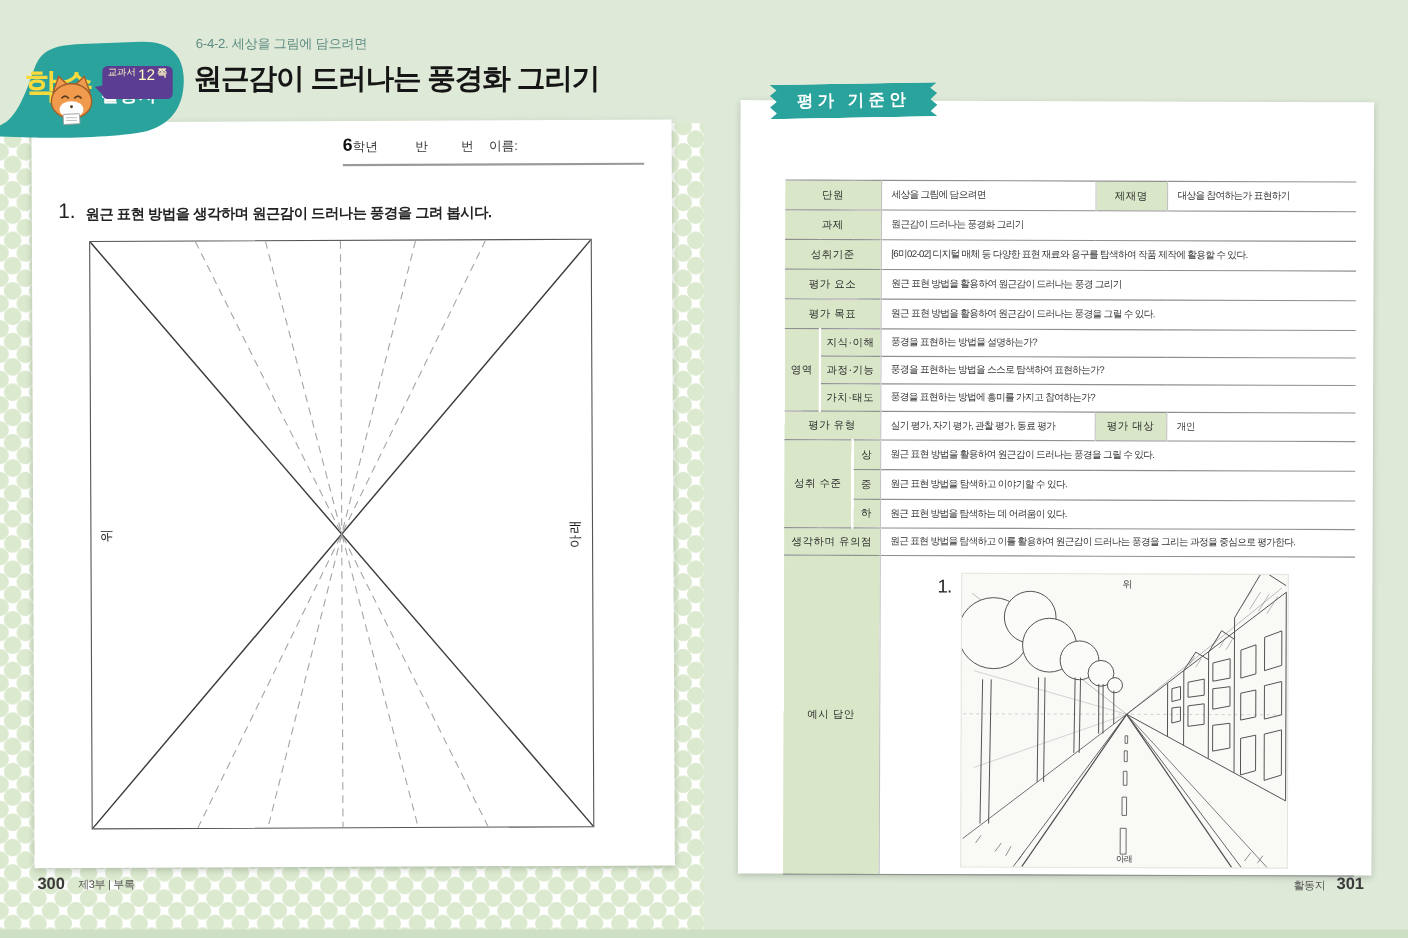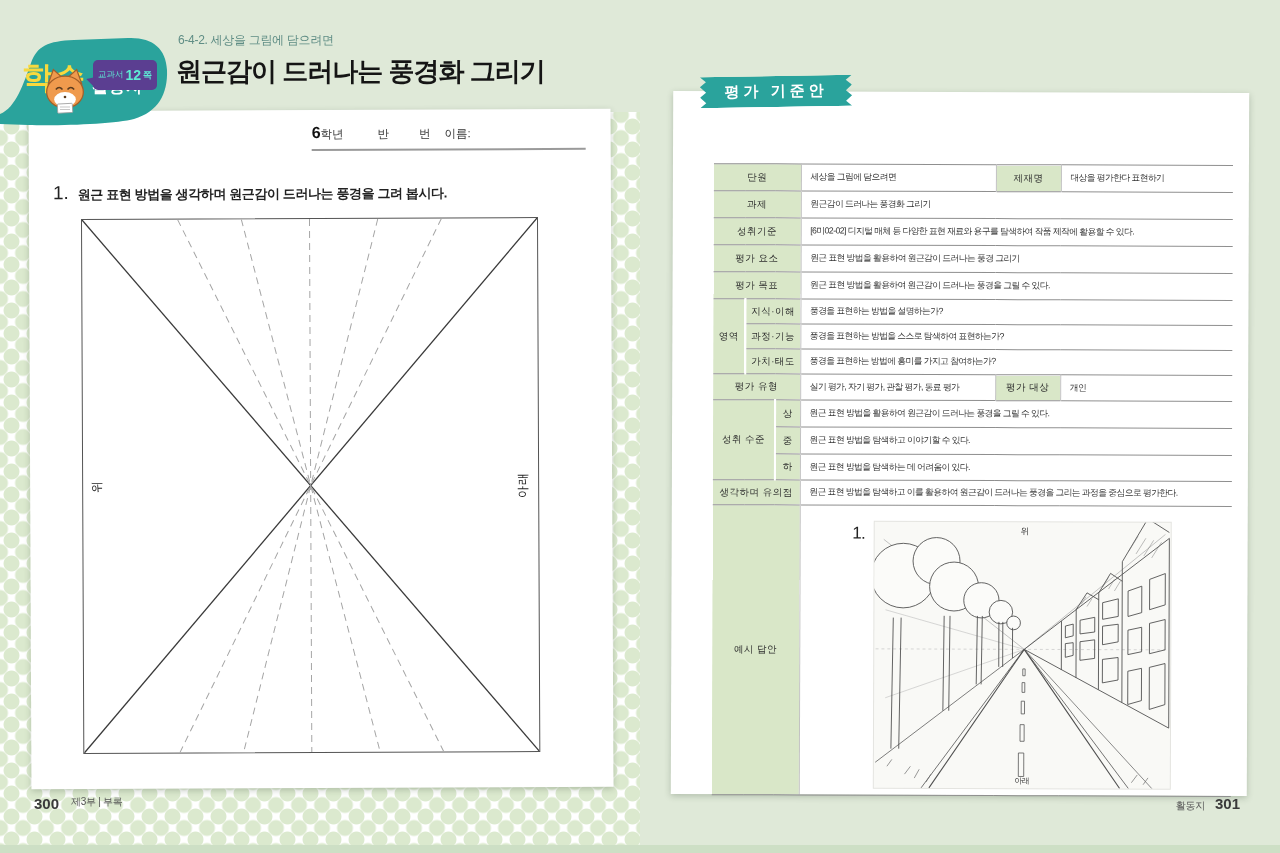--- a/index.html
+++ b/index.html
@@ -22,30 +22,30 @@
   .right-half{position:absolute;left:640px;top:0;width:640px;height:853px;background:#dfe9d8;}
   .bottom-bar{position:absolute;left:0;top:845px;width:1280px;height:8px;background:#cddfc5;}
 
   
   .badge-blob{position:absolute;left:0;top:18px;width:175px;height:115px;}
   .badge-main{font-weight:bold;font-size:31px;fill:#f8d93e;letter-spacing:1px;}
   .badge-sub{font-weight:bold;font-size:16px;fill:#ffffff;letter-spacing:1px;}
   .fox{position:absolute;left:40px;top:66px;width:50px;height:52px;}
   .tb-badge{
     position:absolute;left:93px;top:60px;width:64px;height:30px;background:#5b3e91;
-    border-radius:5px;color:#5eead4;display:flex;align-items:center;justify-content:center;
+    border-radius:5px;color:#fef9c3;display:flex;justify-content:center;
     gap:2px;z-index:4;
   }
   .tb-badge:before{
     content:"";position:absolute;left:-7px;bottom:4px;width:0;height:0;
     border-style:solid;border-width:4px 9px 6px 0;border-color:transparent #5b3e91 transparent transparent;
     transform:rotate(12deg);
   }
   .tb-prefix{font-size:8.5px;}
-  .tb-num{font-size:14px;font-weight:bold;}
+  .tb-num{font-size:14px;font-weight:normal;}
   .tb-suffix{font-size:9px;font-weight:bold;}
   .breadcrumb{position:absolute;left:178px;top:32px;font-size:12px;color:#5f8d85;letter-spacing:-0.3px;}
   .main-title{position:absolute;left:176px;top:54px;font-size:26px;font-weight:800;color:#151515;letter-spacing:-1px;}
 
   
   .paper{background:#fff;box-shadow:0 2px 6px rgba(40,60,40,0.25);}
   .paper-left{position:absolute;left:30px;top:110px;width:582px;height:678px;transform:rotate(-0.25deg);}
   .name-row{
     position:absolute;left:283px;top:14px;width:274px;border-bottom:2px solid #9a9a9a;
     padding-bottom:7px;font-size:11.5px;color:#333;white-space:nowrap;
@@ -57,21 +57,21 @@
   .question{position:absolute;left:24px;top:72px;display:flex;align-items:flex-start;}
   .qnum{font-size:19px;color:#222;margin-right:9px;line-height:1;}
   .qtext{font-size:13px;font-weight:bold;color:#222;letter-spacing:-0.4px;margin-top:3px;}
   .draw-box{position:absolute;left:52px;top:108px;width:455px;height:533px;border:1.5px solid #545454;}
   .draw-box svg{display:block;width:100%;height:100%;}
   .rot-label{position:absolute;top:50%;font-size:12px;color:#1d1d1d;white-space:nowrap;}
   .lbl-up{left:8px;transform:translateY(-50%) rotate(-90deg);}
   .lbl-down{right:2px;transform:translateY(-50%) rotate(-90deg);letter-spacing:1px;}
 
   
-  .footer-left{position:absolute;left:34px;top:795px;display:flex;align-items:flex-start;gap:12px;}
+  .footer-left{position:absolute;left:34px;top:795px;display:flex;align-items:center;gap:12px;}
   .footer-right{position:absolute;right:40px;top:795px;display:flex;align-items:baseline;gap:10px;}
   .pg-num{font-size:15px;font-weight:bold;color:#3a3a3a;}
   .pg-sec{font-size:10px;color:#555;letter-spacing:-0.3px;}
 
   
   .ribbon{
     position:absolute;left:60px;top:76px;width:152px;height:31px;background:#2aa39c;
     color:#fff;font-size:15px;font-weight:bold;letter-spacing:4px;
     display:flex;align-items:center;justify-content:center;z-index:6;
     transform:rotate(-1deg);
@@ -172,21 +172,21 @@
           <col style="width:25px">
         <col style="width:195px">
           <col style="width:65px">
           <col style="width:172px">
       </colgroup>
       <tbody>
           <tr class="h27">
         <th colspan="3" class="vr">단원</th>
         <td class="vr">세상을 그림에 담으려면</td>
         <th class="vr">제재명</th>
-        <td>대상을 평가한다 표현하기</td>
+        <td>대상을 참여하는가 표현하기</td>
       </tr>
       <tr class="h27">
         <th colspan="3" class="vr">과제</th>
         <td colspan="3">원근감이 드러나는 풍경화 그리기</td>
       </tr>
       <tr class="h27">
         <th colspan="3" class="vr">성취기준</th>
         <td colspan="3">[6미02-02] 디지털 매체 등 다양한 표현 재료와 용구를 탐색하여 작품 제작에 활용할 수 있다.</td>
       </tr>
       <tr class="h27">

